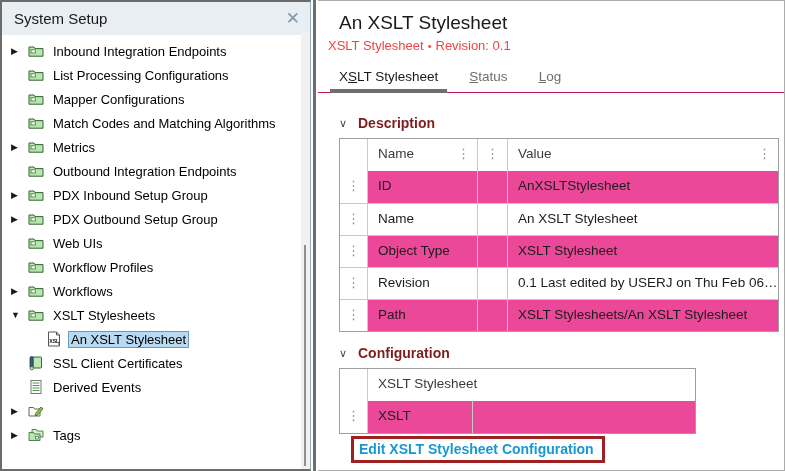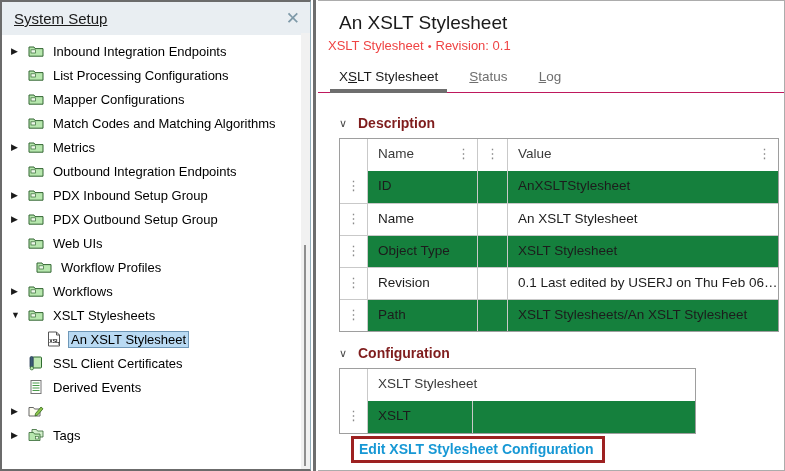--- a/index.html
+++ b/index.html
@@ -5,21 +5,21 @@
   * { margin:0; padding:0; box-sizing:border-box; }
   html,body { width:785px; height:471px; background:#fff; overflow:hidden;
               font-family:"Liberation Sans", sans-serif; }
   .app { display:flex; width:785px; height:471px; }
 
   
   .sidebar { width:311px; height:471px; background:#fff; position:relative;
              border:2px solid #6b6b6b; border-right:1px solid #93aebb; flex:none; }
   .sidebar-header { height:33px; background:#e9eef2; display:flex; align-items:center;
                     justify-content:space-between; padding:0 10px 0 12px; }
-  .sidebar-title { font-size:15px; color:#1b1b1b;text-decoration:underline; }
+  .sidebar-title { font-size:15px; color:#1b1b1b; }
   .close-x { color:#7e99a8; font-size:17px; line-height:1; cursor:pointer; font-weight:400; }
   .tree { padding-top:4px; }
   .tree-item { height:24px; display:flex; align-items:center; font-size:13px; color:#000; cursor:default; }
   .arrow { width:19px; text-align:left; padding-left:2px; font-size:9px; color:#1a1a1a; flex:none; }
   .ticon { width:17px; height:16px; flex:none; display:inline-block; }
   .ticon svg { width:16px; height:16px; display:block; }
   .tlabel { margin-left:5px; padding:1px 3px; white-space:nowrap; }
   .tlabel.selected { background:var(--selection-blue); border:1px solid #6f98b8; padding:0 2px; }
   .sb-track { position:absolute; top:31px; right:0; bottom:0; width:9px; background:#f1f1f1; }
   .sb-thumb { position:absolute; left:3px; width:2px; top:212px; bottom:3px; background:#8f8f8f; }
@@ -56,21 +56,21 @@
           text-overflow:ellipsis; background:#fff; }
   .trow:first-child .cell { border-top:none; }
   .cell:last-child { border-right:none; }
   .cell.handle { width:28px; padding:0; text-align:center; }
   .dots { color:#8a8a8a; font-size:13px; }
   .hdr .cell { color:#3a3a3a; }
   .hdr-flex { display:flex; justify-content:space-between; padding-right:7px; }
   .c-name  { width:110px; }
   .c-sp    { width:30px; padding:0; text-align:center; }
   .c-val   { width:270px; }
-  .trow.alt .cell:not(.handle) { background:#15803d; }
+  .trow.alt .cell:not(.handle) { background:#ec4899; }
   .conf-span { width:327px; }
   .conf-name { width:105px; }
   .conf-val  { width:222px; }
 
   .link-wrap { display:inline-block; margin:2px 0 0 12px; border:3px solid var(--annotation-red);
                padding:1px 8px 2px 5px; }
   .edit-link { font-size:14px; font-weight:bold; color:var(--accent-link); cursor:pointer; }
 </style>
 </head>
 <body>
@@ -166,21 +166,21 @@
         <div class="tree-item" style="padding-left: 7px;">
           <span class="arrow"></span>
           <span class="ticon">
             <svg viewBox="0 0 16 16">
               <path d="M1 4 L6 4 L7 5.6 L15 5.6 L15 13.2 L1 13.2 Z" fill="#b7e7ae" stroke="#336633"></path>
               <rect x="3" y="6.8" width="4.6" height="3.2" fill="#eef9ea" stroke="#336633" stroke-width="0.7"></rect>
             </svg>
           </span>
           <span class="tlabel">Web UIs</span>
         </div>
-        <div class="tree-item" style="padding-left: 7px; margin-left: 8px;">
+        <div class="tree-item" style="padding-left: 7px;">
           <span class="arrow"></span>
           <span class="ticon">
             <svg viewBox="0 0 16 16">
               <path d="M1 4 L6 4 L7 5.6 L15 5.6 L15 13.2 L1 13.2 Z" fill="#b7e7ae" stroke="#336633"></path>
               <rect x="3" y="6.8" width="4.6" height="3.2" fill="#eef9ea" stroke="#336633" stroke-width="0.7"></rect>
             </svg>
           </span>
           <span class="tlabel">Workflow Profiles</span>
         </div>
         <div class="tree-item" style="padding-left: 7px;">

